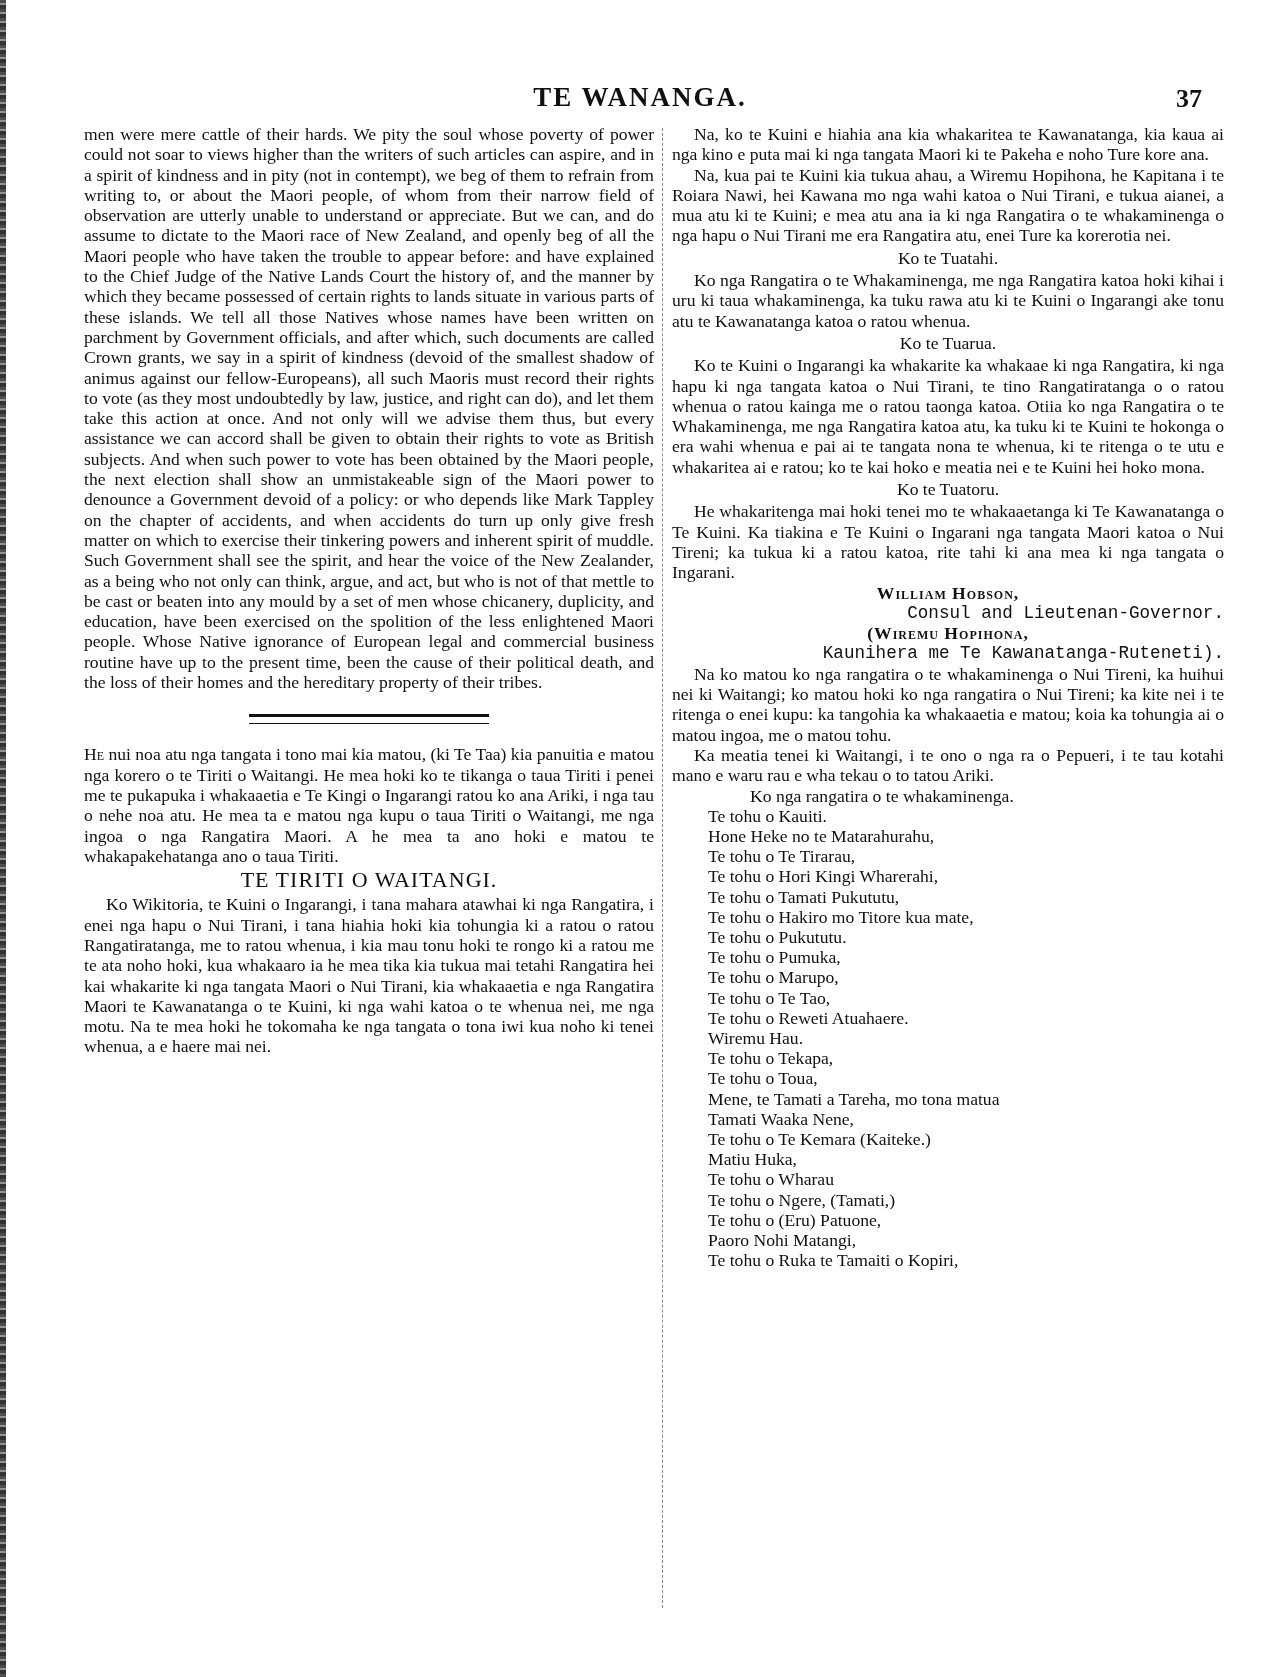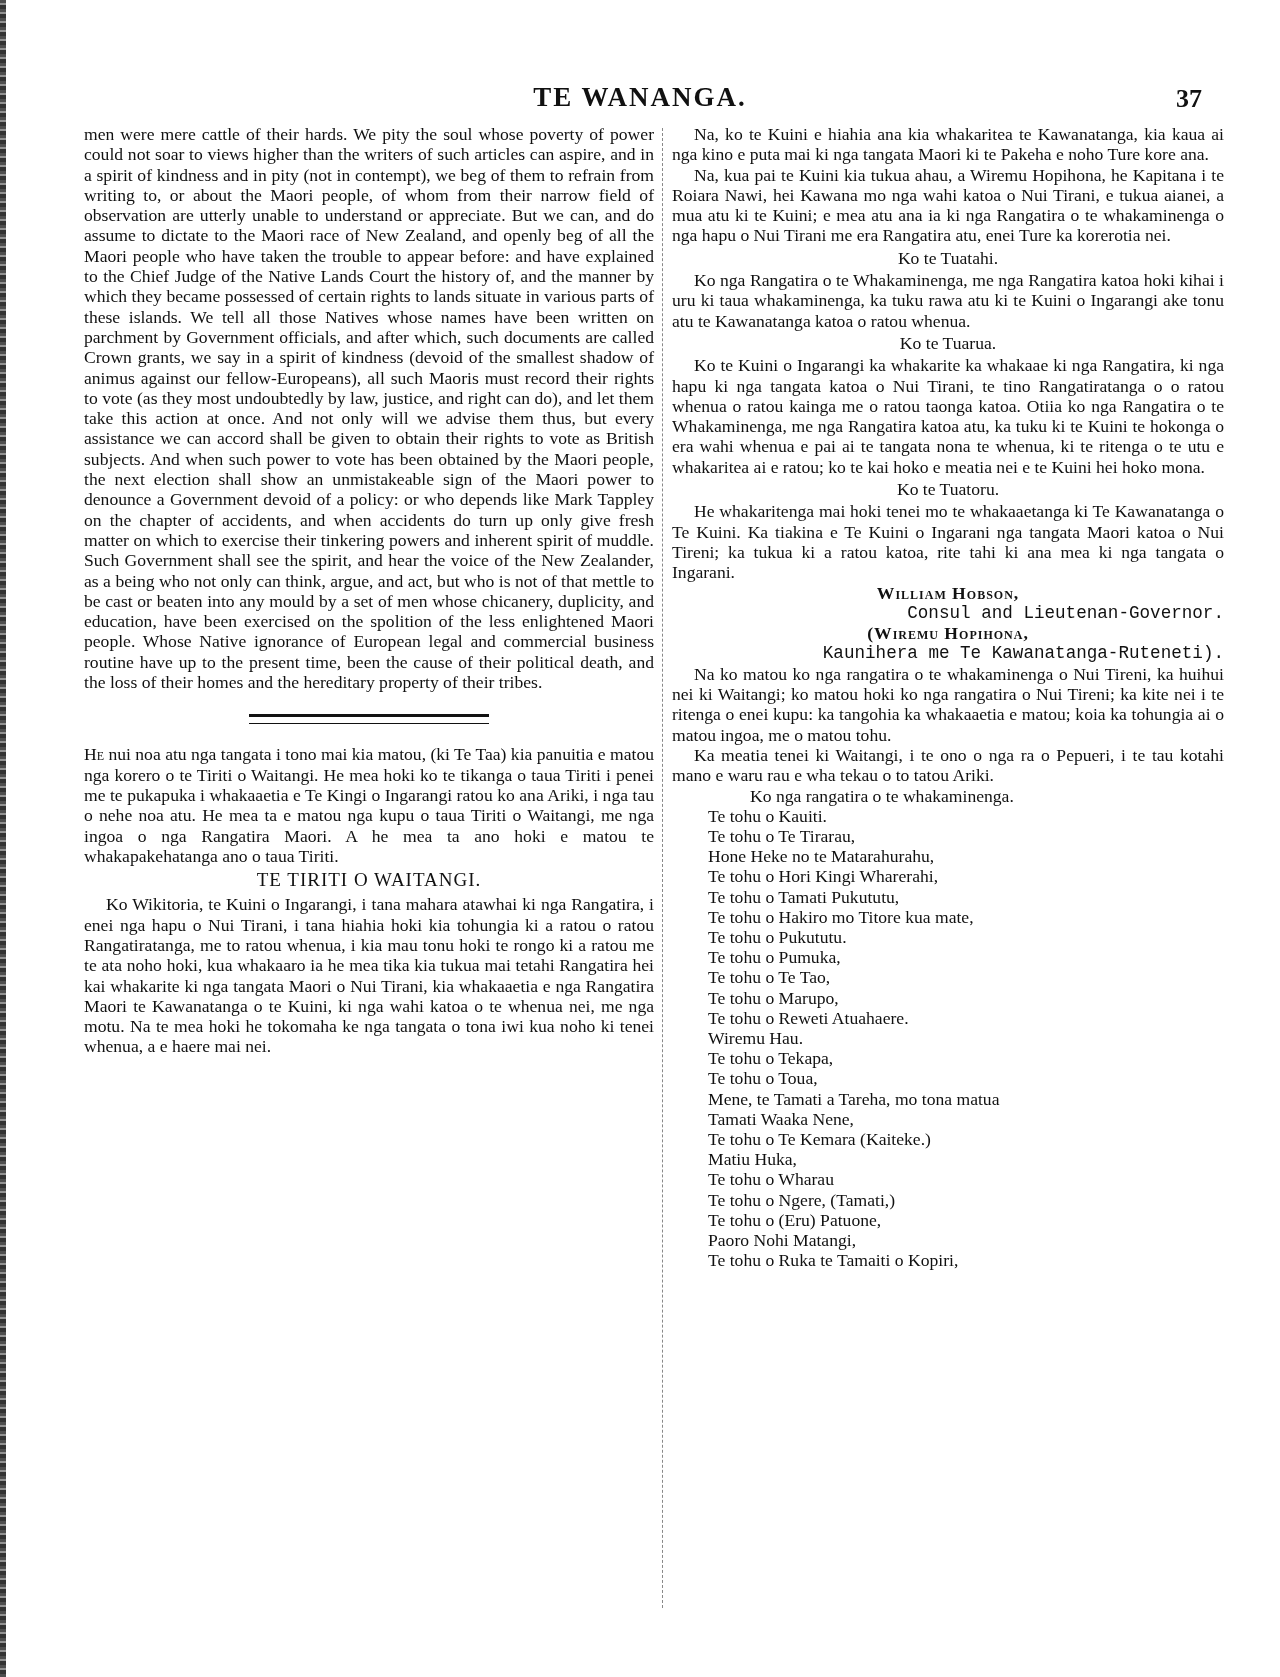--- a/index.html
+++ b/index.html
@@ -13,21 +13,21 @@
   .folio { position: absolute; left: 1176px; top: 4px; font-size: 26px; font-weight: bold; }
   .col { position: absolute; top: 124px; font-size: 17.6px; line-height: 20.3px; text-align: justify; }
   .col-left { left: 84px; width: 570px; }
   .col-right { left: 672px; width: 552px; }
   .col-divider { position: absolute; left: 662px; top: 128px; width: 0; height: 1480px;
                  border-left: 1px dashed #888; }
   p { margin: 0; }
   .indent { text-indent: 22px; }
   .center { text-align: right; font-family: Liberation Mono, monospace; }
   .rule { margin: 22px auto 20px; width: 240px; height: 6px; border-top: 3px solid #111; border-bottom: 1.5px solid #111; }
-  .sect-title { text-align: center; font-size: 19px; letter-spacing: 1px; margin: 4px 0 4px; }
+  .sect-title { text-align: center; font-size: 22px; letter-spacing: 1px; margin: 4px 0 4px; }
   .sc { font-variant: small-caps; }
   .heading-sm { text-align: center; margin: 2px 0 2px; }
   .sig-name { text-align: center; font-variant: small-caps; font-weight: bold; letter-spacing: 1px; }
   .sig-list { list-style: none; margin: 0; padding: 0 0 0 36px; text-align: left; }
   .sig-list li { line-height: 20.2px; }
   .signers-heading { padding-left: 78px; }
 </style>
 </head>
 <body>
 
@@ -59,29 +59,29 @@
   <p class="indent">He whakaritenga mai hoki tenei mo te whakaaetanga ki Te Kawanatanga o Te Kuini. Ka tiakina e Te Kuini o Ingarani nga tangata Maori katoa o Nui Tireni; ka tukua ki a ratou katoa, rite tahi ki ana mea ki nga tangata o Ingarani.</p>
   <div class="sig-name">William Hobson,</div>
   <div class="center">Consul and Lieutenan-Governor.</div>
   <div class="sig-name">(Wiremu Hopihona,</div>
   <div class="center">Kaunihera me Te Kawanatanga-Ruteneti).</div>
   <p class="indent">Na ko matou ko nga rangatira o te whakaminenga o Nui Tireni, ka huihui nei ki Waitangi; ko matou hoki ko nga rangatira o Nui Tireni; ka kite nei i te ritenga o enei kupu: ka tangohia ka whakaaetia e matou; koia ka tohungia ai o matou ingoa, me o matou tohu.</p>
   <p class="indent">Ka meatia tenei ki Waitangi, i te ono o nga ra o Pepueri, i te tau kotahi mano e waru rau e wha tekau o to tatou Ariki.</p>
   <div class="signers-heading">Ko nga rangatira o te whakaminenga.</div>
   <ul class="sig-list">
     <li>Te tohu o Kauiti.</li>
+    <li>Hone Heke no te Matarahurahu,</li>
     <li>Te tohu o Te Tirarau,</li>
-    <li>Hone Heke no te Matarahurahu,</li>
     <li>Te tohu o Hori Kingi Wharerahi,</li>
     <li>Te tohu o Tamati Pukututu,</li>
     <li>Te tohu o Hakiro mo Titore kua mate,</li>
     <li>Te tohu o Pukututu.</li>
     <li>Te tohu o Pumuka,</li>
+    <li>Te tohu o Marupo,</li>
     <li>Te tohu o Te Tao,</li>
-    <li>Te tohu o Marupo,</li>
     <li>Te tohu o Reweti Atuahaere.</li>
     <li>Wiremu Hau.</li>
     <li>Te tohu o Tekapa,</li>
     <li>Te tohu o Toua,</li>
     <li>Mene, te Tamati a Tareha, mo tona matua</li>
     <li>Tamati Waaka Nene,</li>
     <li>Te tohu o Te Kemara (Kaiteke.)</li>
     <li>Matiu Huka,</li>
     <li>Te tohu o Wharau</li>
     <li>Te tohu o Ngere, (Tamati,)</li>

